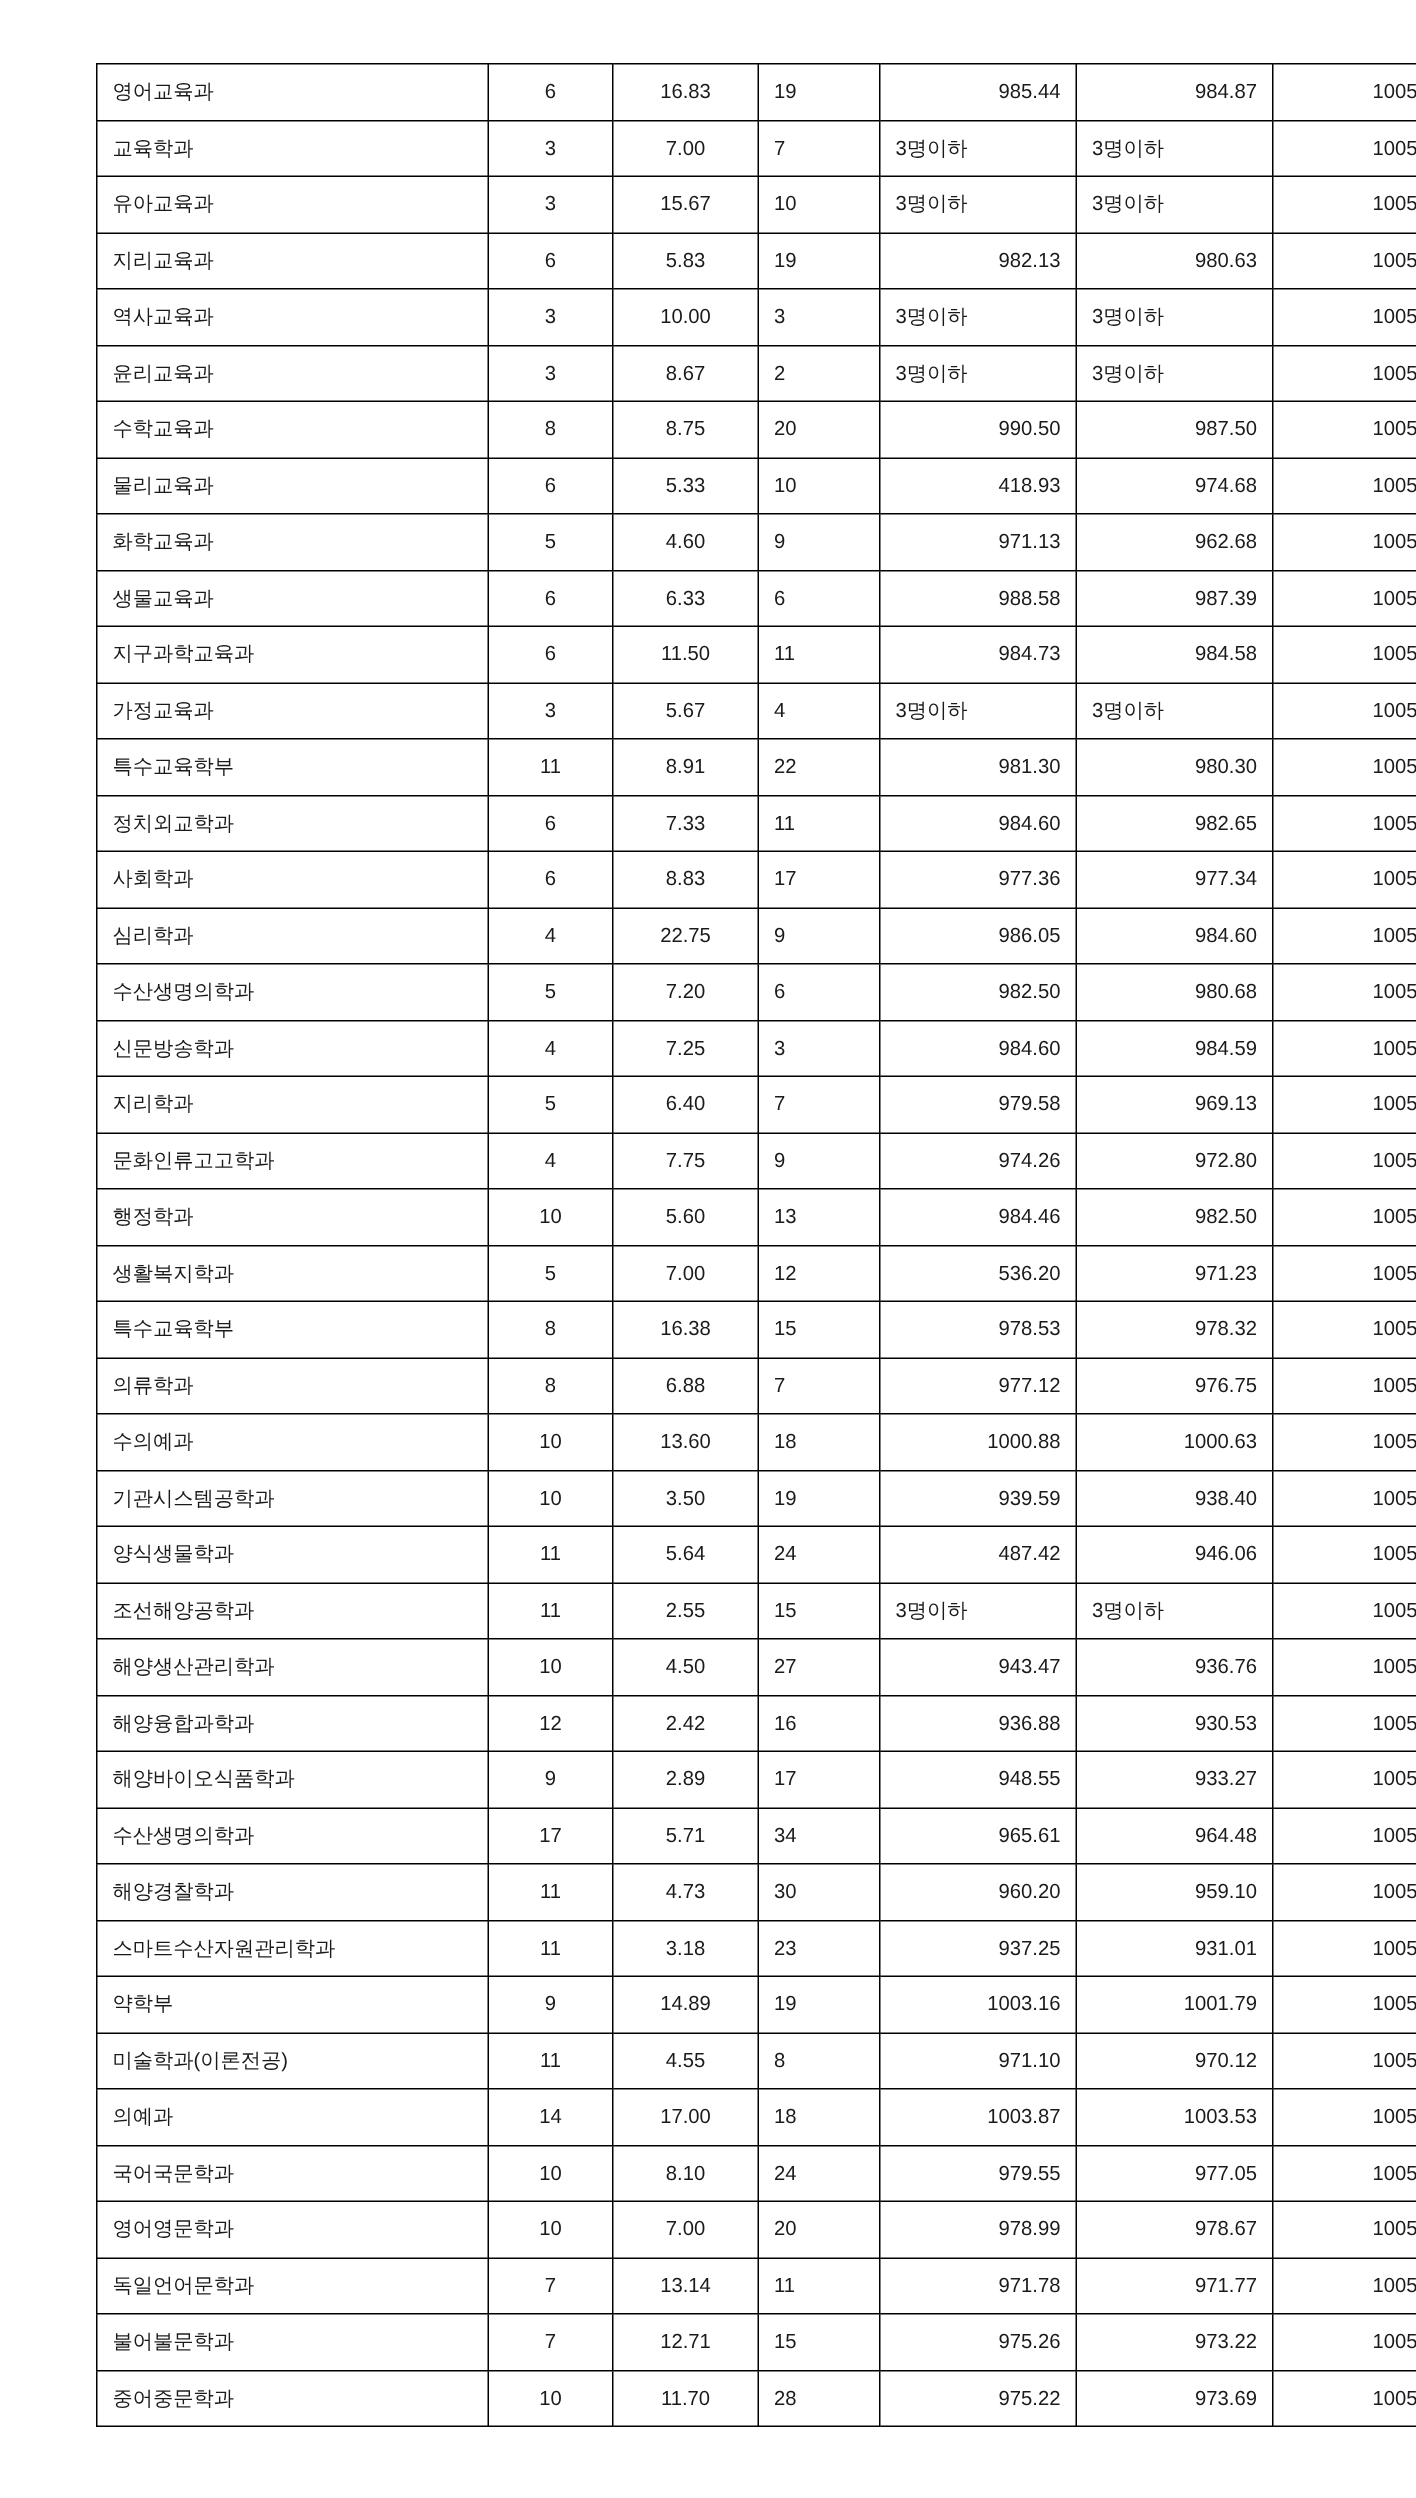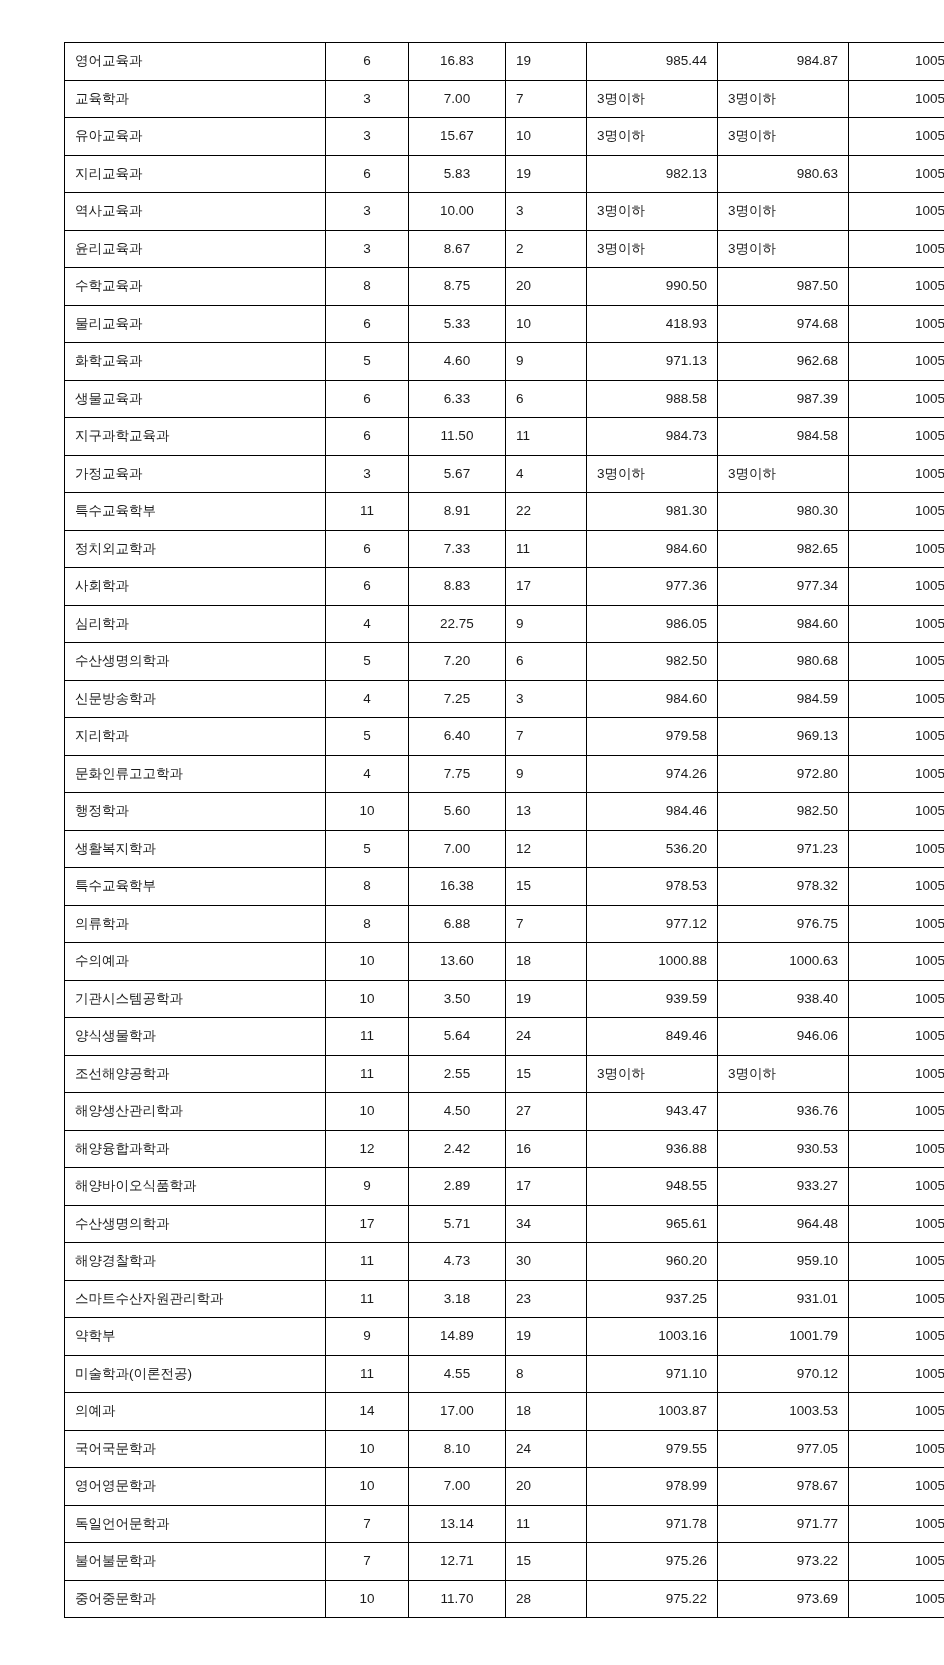--- a/index.html
+++ b/index.html
@@ -284,21 +284,21 @@
           <td class="c-cnt">19</td>
           <td class="c-score1">939.59</td>
           <td class="c-score2">938.40</td>
           <td class="c-total">1005</td>
         </tr>
         <tr>
           <td class="c-dept">양식생물학과</td>
           <td class="c-num">11</td>
           <td class="c-rate">5.64</td>
           <td class="c-cnt">24</td>
-          <td class="c-score1">849.46</td>
+          <td class="c-score1">487.42</td>
           <td class="c-score2">946.06</td>
           <td class="c-total">1005</td>
         </tr>
         <tr>
           <td class="c-dept">조선해양공학과</td>
           <td class="c-num">11</td>
           <td class="c-rate">2.55</td>
           <td class="c-cnt">15</td>
           <td class="c-score1 masked">3명이하</td>
           <td class="c-score2 masked">3명이하</td>

